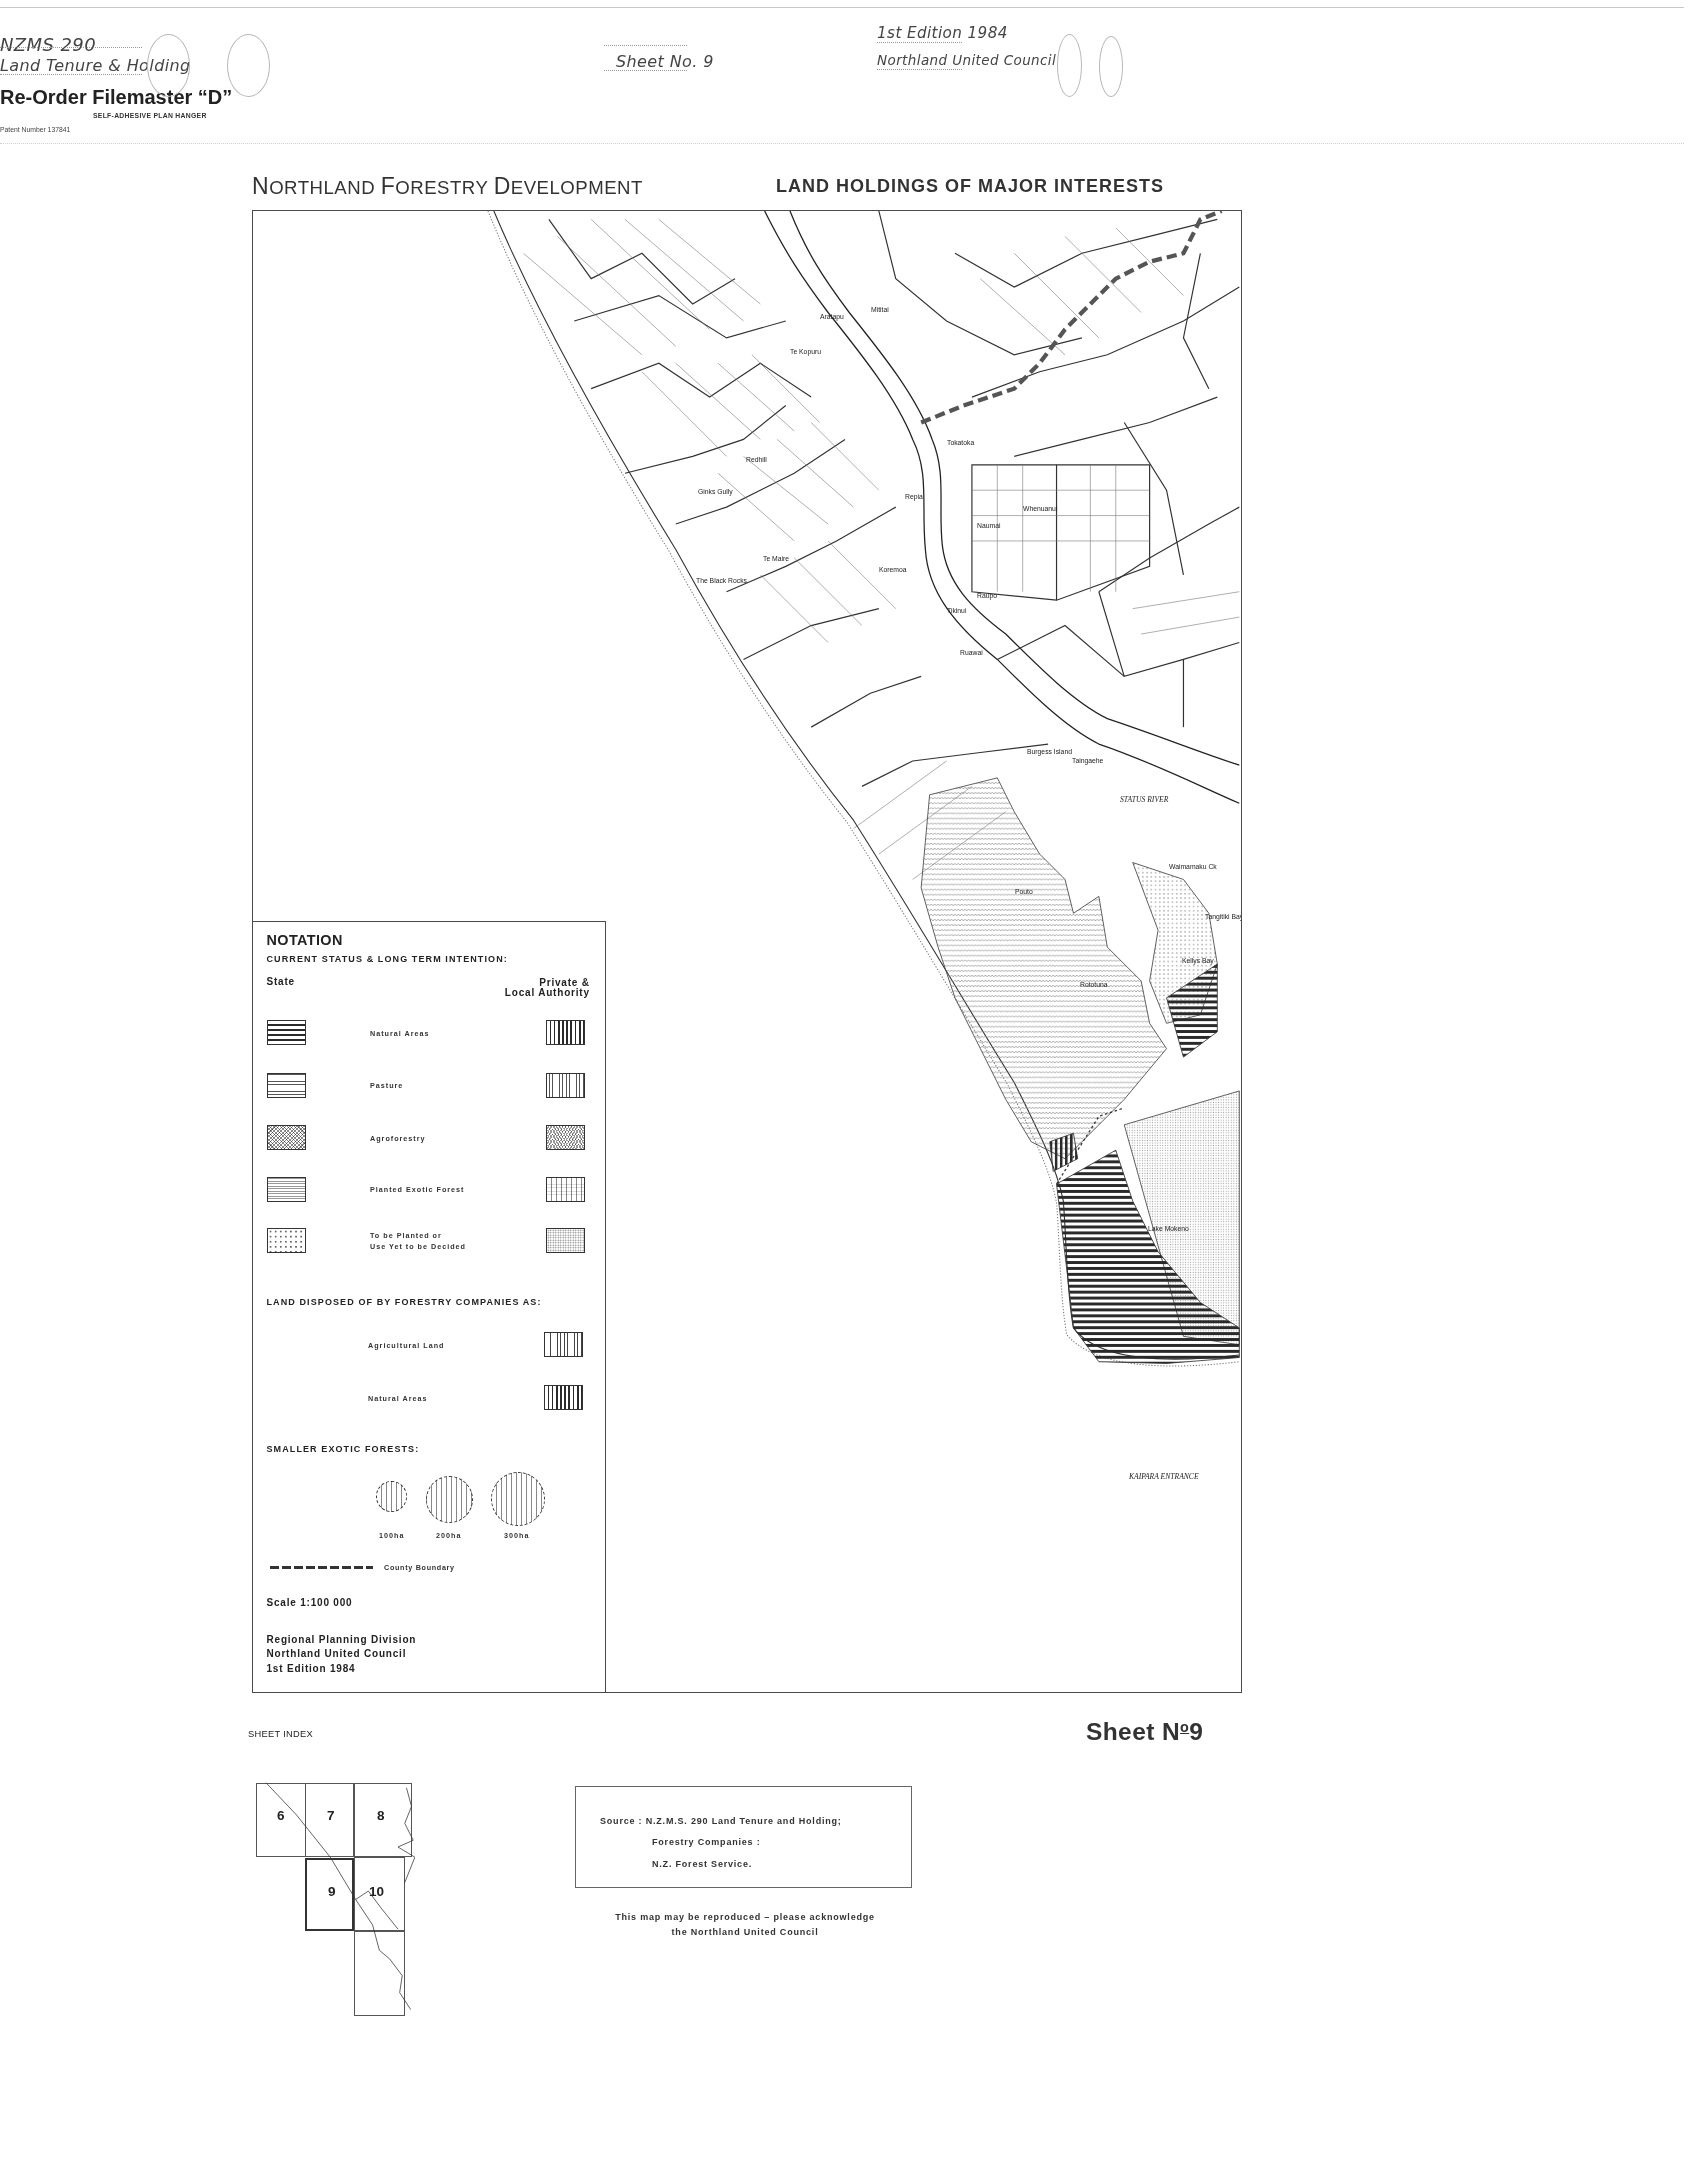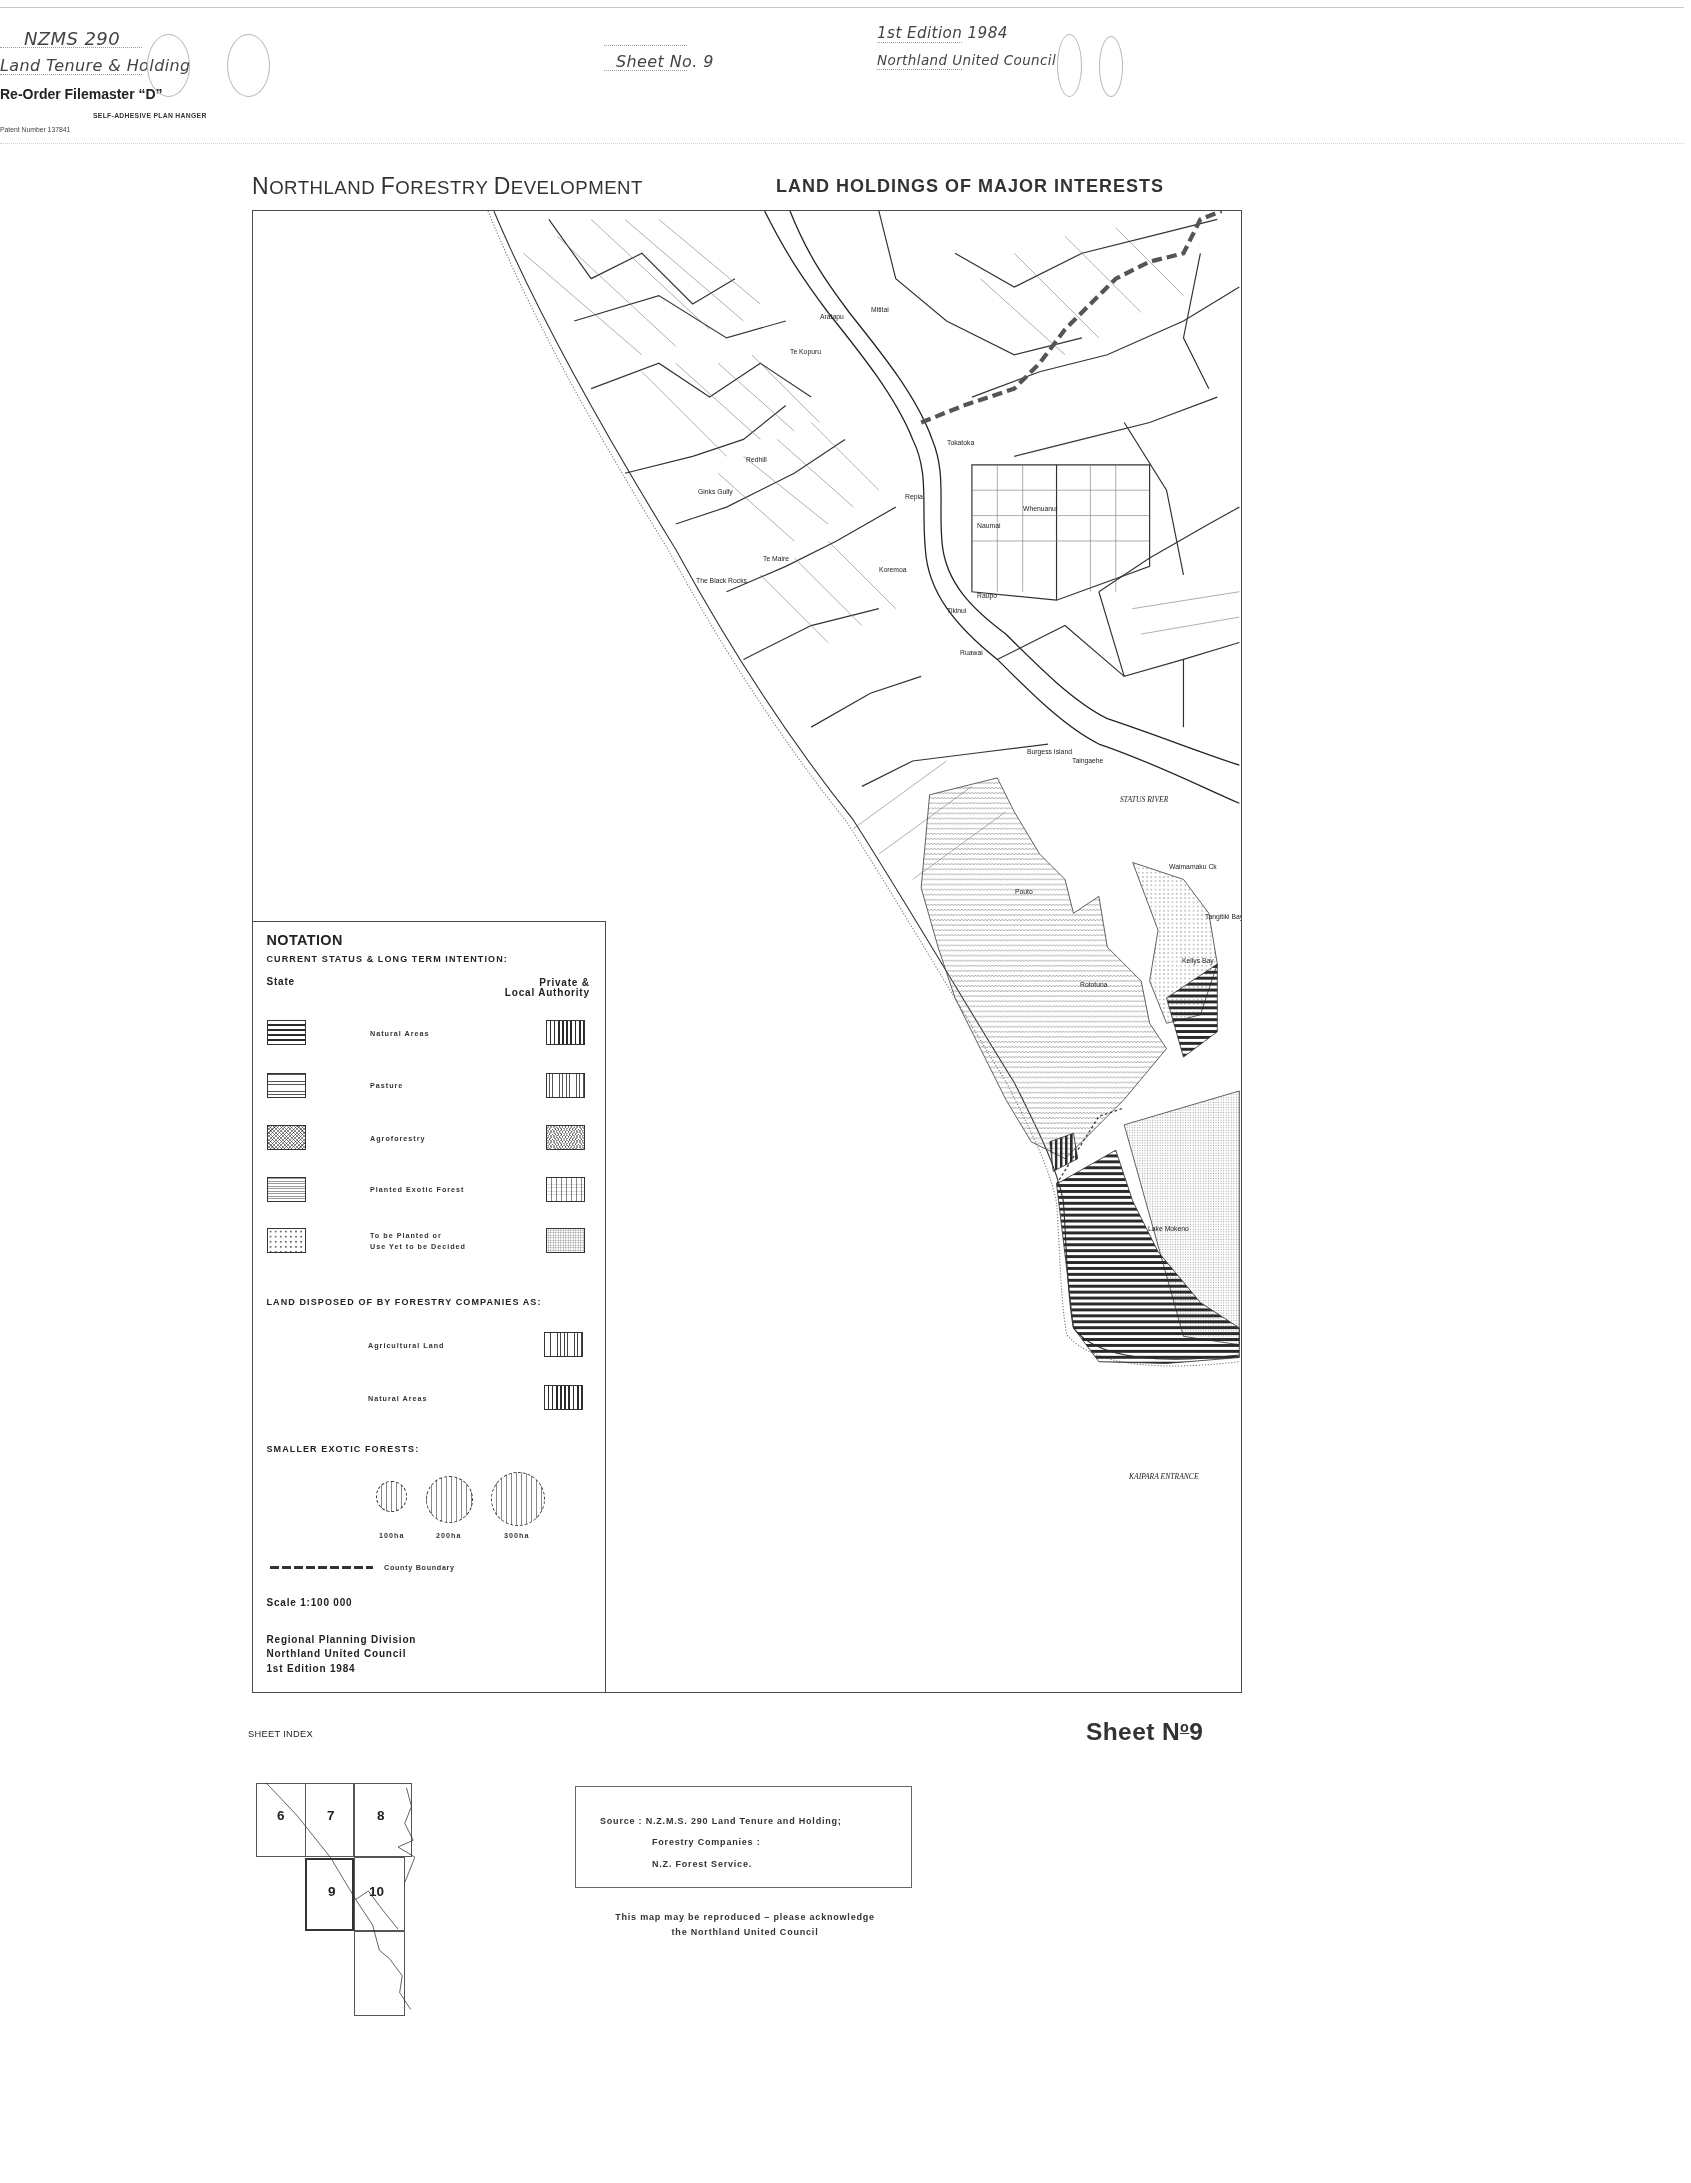--- a/index.html
+++ b/index.html
@@ -3,21 +3,21 @@
 <meta charset="utf-8">
 <style>
   html,body{margin:0;padding:0;background:#ffffff;}
   body{width:1692px;height:2183px;position:relative;overflow:hidden;font-family:"Liberation Sans",sans-serif;color:#1e1e1e;}
   .abs{position:absolute;}
   
   .hanger{position:absolute;left:0;top:6.8px;width:1684px;height:135px;border-top:0.8px solid #c8c8c8;border-bottom:0.8px dotted #cfcfcf;}
   .hand{font-family:"DejaVu Sans",sans-serif;font-weight:300;color:#444;font-size:18px;letter-spacing:0.4px;font-style:italic;}
   .uline{position:absolute;border-bottom:0.8px dotted #9a9a9a;}
   .hole{position:absolute;border:1.3px solid #b8b8b8;border-radius:50%;}
-  .brand{font-family:"Liberation Sans",sans-serif;font-weight:bold;font-size:14px;color:#222;}
+  .brand{font-family:"Liberation Sans",sans-serif;font-weight:bold;font-size:20px;color:#222;}
   .brand-sub{font-family:"Liberation Sans",sans-serif;font-weight:bold;font-size:6.8px;color:#333;letter-spacing:0.3px;}
   .patent{font-size:6.8px;color:#444;}
   
   .title-left{font-family:"Liberation Sans",sans-serif;font-size:18.6px;color:#333;letter-spacing:0.5px;font-variant:small-caps;}
   .title-left .big{font-size:23px;}
   .title-right{font-family:"Liberation Sans",sans-serif;font-size:18px;color:#333;font-weight:bold;letter-spacing:1px;}
   
   .frame{position:absolute;left:252px;top:210px;width:990px;height:1483px;border:1.7px solid #4a4a4a;box-sizing:border-box;background:#fff;overflow:hidden;}
   .maplabel{position:absolute;font-size:6.8px;color:#222;font-family:"Liberation Sans",sans-serif;white-space:nowrap;}
   .maplabel.it{font-family:"Liberation Serif",serif;font-style:italic;font-size:7.6px;}
@@ -49,21 +49,21 @@
   .idx-cell{position:absolute;border:0.8px solid #555;box-sizing:border-box;}
   .idx-num{position:absolute;font-size:13.5px;font-weight:bold;color:#222;}
   .source-box{position:absolute;left:575px;top:1786px;width:337px;height:102px;border:1.3px solid #666;box-sizing:border-box;}
   .src-t{position:absolute;font-size:9px;font-weight:bold;color:#333;letter-spacing:0.8px;white-space:nowrap;margin-top:7px;}
   .repro{position:absolute;font-size:9px;font-weight:bold;color:#333;letter-spacing:0.8px;text-align:center;width:372px;line-height:15.2px;}
 </style>
 </head>
 <body>
 
 <div class="hanger"></div>
-<div class="abs hand" style="left:0;top:28px;margin-left:24px;">NZMS 290</div>
+<div class="abs hand" style="left:0;top:34px;">NZMS 290</div>
 <div class="uline" style="left:0;top:47px;width:142px;"></div>
 <div class="abs hand" style="left:0;top:56px;font-size:16px;">Land Tenure &amp; Holding</div>
 <div class="uline" style="left:0;top:74px;width:142px;"></div>
 <div class="abs brand" style="left:0;top:86px;">Re-Order Filemaster “D”</div>
 <div class="abs brand-sub" style="left:93px;top:112px;">SELF-ADHESIVE PLAN HANGER</div>
 <div class="abs patent" style="left:0;top:126px;">Patent Number 137841</div>
 
 <div class="hole" style="left:147px;top:34px;width:41px;height:61px;"></div>
 <div class="hole" style="left:227px;top:34px;width:41px;height:61px;"></div>
 <div class="hole" style="left:1057px;top:34px;width:23px;height:61px;"></div>

